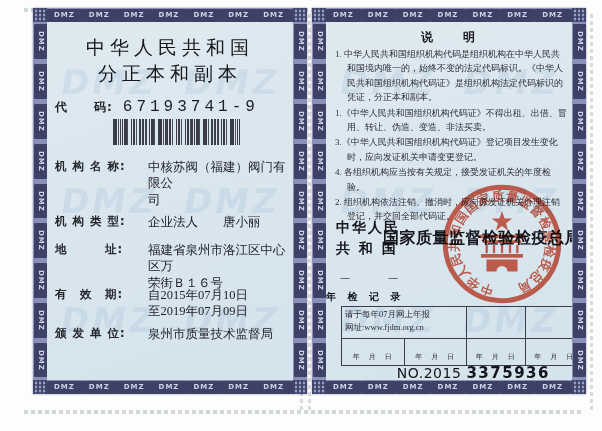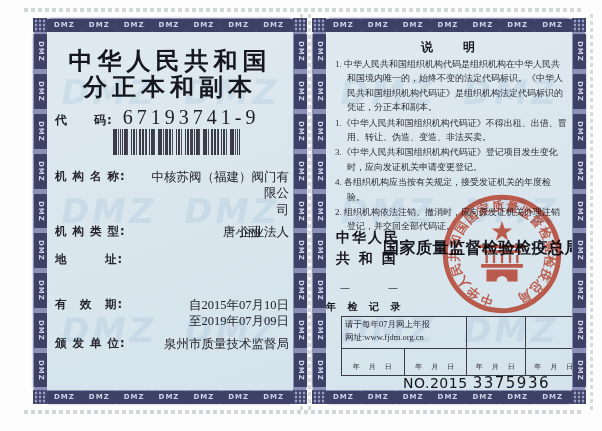--- a/index.html
+++ b/index.html
@@ -10,53 +10,53 @@
   }
   html,body{margin:0;padding:0;width:602px;height:431px;overflow:hidden;
     background:#ffffff;font-family:"DejaVu Sans","Liberation Sans",sans-serif;}
   .scan{position:absolute;inset:0;background:#fdfdfd;}
   
   .micro-h{position:absolute;left:24px;width:560px;height:4px;opacity:.45;
     background:repeating-linear-gradient(90deg,#9aa 0 4px,transparent 4px 7px);}
   .micro-v{position:absolute;top:14px;height:396px;width:3px;opacity:.4;
     background:repeating-linear-gradient(0deg,#9aa 0 4px,transparent 4px 7px);}
   
-  .page{position:absolute;top:18px;width:274px;height:386px;background:var(--border-light);
-    box-shadow:0 0 2px rgba(40,40,80,.5);border-radius:21px;}
+  .page{position:absolute;top:8px;width:274px;height:386px;background:var(--border-light);
+    box-shadow:0 0 2px rgba(40,40,80,.5);}
   .page-left{left:33px}.page-right{left:312px}
   .strip{position:absolute;display:flex;align-items:center;justify-content:space-around;overflow:hidden;}
   .strip span{background:var(--border-dark);color:var(--border-text);font-size:7px;font-weight:bold;
     letter-spacing:1px;line-height:1;padding:3px 7px;border-radius:1px;}
   .strip-top{top:0;left:14px;right:14px;height:14px;}
   .strip-bottom{bottom:0;left:14px;right:14px;height:14px;}
   .strip-left,.strip-right{top:14px;bottom:14px;width:14px;flex-direction:column;}
   .strip-left{left:0}.strip-right{right:0}
   .strip-left span,.strip-right span{writing-mode:vertical-rl;padding:7px 3px;}
   .corner{position:absolute;width:14px;height:14px;background:
     repeating-linear-gradient(90deg,rgba(61,65,102,.9) 0 2px,transparent 2px 4px),
     repeating-linear-gradient(0deg,#565b85 0 2px,#9aa0c4 2px 4px);}
   .c-tl{top:0;left:0}.c-tr{top:0;right:0}.c-bl{bottom:0;left:0}.c-br{bottom:0;right:0}
   .content{position:absolute;inset:14px;background:linear-gradient(160deg,var(--page-bg),var(--page-bg2));overflow:hidden;}
   .wm{position:absolute;inset:0;display:flex;flex-wrap:wrap;justify-content:space-around;align-content:space-around;
     pointer-events:none;}
   .wm span{color:var(--watermark);opacity:.14;font-size:34px;font-weight:bold;letter-spacing:3px;
     transform:skewX(-10deg);}
   
   .title{position:absolute;left:0;right:0;text-align:center;color:var(--title-text);
-    font-weight:bold;font-size:24px;letter-spacing:5px;}
+    font-weight:normal;font-size:19px;letter-spacing:5px;}
   .t1{top:13px}.t2{top:39px}
   .code-row{position:absolute;top:74px;left:8px;right:4px;color:var(--body-text);}
   .code-row .lbl{font-size:12px;font-weight:bold;letter-spacing:1px;text-align:center;}
-  .code-row .val{font-family:Liberation Serif, serif;font-size:20px;
+  .code-row .val{font-family:Liberation Mono, monospace;font-size:16px;
     letter-spacing:4px;margin-left:10px;color:#1d1d26;}
   .barcode{position:absolute;top:97px;left:66px;width:127px;height:26px;opacity:.85;
     background-image:
       repeating-linear-gradient(90deg,#1d1d28 0 1px,transparent 1px 2px,#1d1d28 2px 4px,transparent 4px 5px,#30304a 5px 6px,transparent 6px 9px),
       repeating-linear-gradient(90deg,#22222e 0 2px,transparent 2px 7px,#22222e 7px 8px,transparent 8px 13px);}
-  .field{position:absolute;left:8px;right:4px;color:var(--body-text);text-align:right;}
+  .field{position:absolute;left:8px;right:4px;color:var(--body-text);}
   .field .lbl{position:absolute;left:0;top:0;font-size:11.5px;font-weight:bold;letter-spacing:1px;white-space:pre;}
   .field .val{display:block;margin-left:93px;font-family:"Liberation Serif","DejaVu Serif",serif;
     font-size:12.5px;line-height:1.3;white-space:pre-line;color:#23232c;}
   .field .extra{position:absolute;left:168px;top:0;font-family:"Liberation Serif","DejaVu Serif",serif;
     font-size:12.5px;color:#23232c;}
   .f-name{top:137px}.f-type{top:192px}.f-addr{top:220px}.f-valid{top:265px}.f-issue{top:304px}.f-reg{top:330px}
   
   .ins-header{position:absolute;top:7px;left:0;right:0;text-align:center;font-size:12px;
     font-weight:bold;letter-spacing:2px;color:var(--title-text);}
   .ins-list{position:absolute;top:25px;left:9px;right:5px;margin:0;padding:0;list-style:none;
@@ -72,21 +72,21 @@
   .annual-title{position:absolute;top:268px;left:0;right:0;text-align:left;font-size:10px;
     font-weight:bold;letter-spacing:4px;color:var(--title-text);}
   .annual-table{position:absolute;top:284px;left:15px;width:243px;border-collapse:collapse;}
   .annual-table td{border:1px solid var(--table-border);font-family:"Liberation Serif","DejaVu Serif",serif;
     color:#2c2c36;}
   .annual-table .note-cell{height:29px;font-size:8.5px;line-height:1.5;padding:1px 3px;vertical-align:top;}
   .annual-table .date-cell{height:22px;font-size:7px;text-align:center;vertical-align:bottom;
     padding-bottom:3px;letter-spacing:1px;}
   .serial{position:absolute;top:341px;right:22px;text-align:right;color:#14141c;}
   .serial .pre{font-size:14px;letter-spacing:.5px;}
-  .serial .num{font-size:15px;font-weight:normal;letter-spacing:1.5px;}
+  .serial .num{font-size:15px;font-weight:bold;letter-spacing:1.5px;}
 </style>
 </head>
 <body>
 
 <div class="scan">
 
   <div class="micro-h" style="top:8px"></div>
   <div class="micro-h" style="top:410px"></div>
   <div class="micro-v" style="left:300px"></div>
   <div class="micro-v" style="left:308px"></div>
@@ -163,20 +163,22 @@
         <span class="val">中核苏阀（福建）阀门有限公
 司</span>
       </div>
       <div class="field f-type">
         <span class="lbl">机 构 类 型:</span>
         <span class="val">企业法人</span>
         <span class="extra">唐小丽</span>
       </div>
       <div class="field f-addr">
         <span class="lbl">地　　　址:</span>
+        <span class="val">福建省泉州市洛江区中心区万
+荣街Ｂ１６号</span>
       </div>
       <div class="field f-valid">
         <span class="lbl">有　效　期:</span>
         <span class="val">自2015年07月10日
 至2019年07月09日</span>
       </div>
       <div class="field f-issue">
         <span class="lbl">颁 发 单 位:</span>
         <span class="val">泉州市质量技术监督局</span>
       </div>

